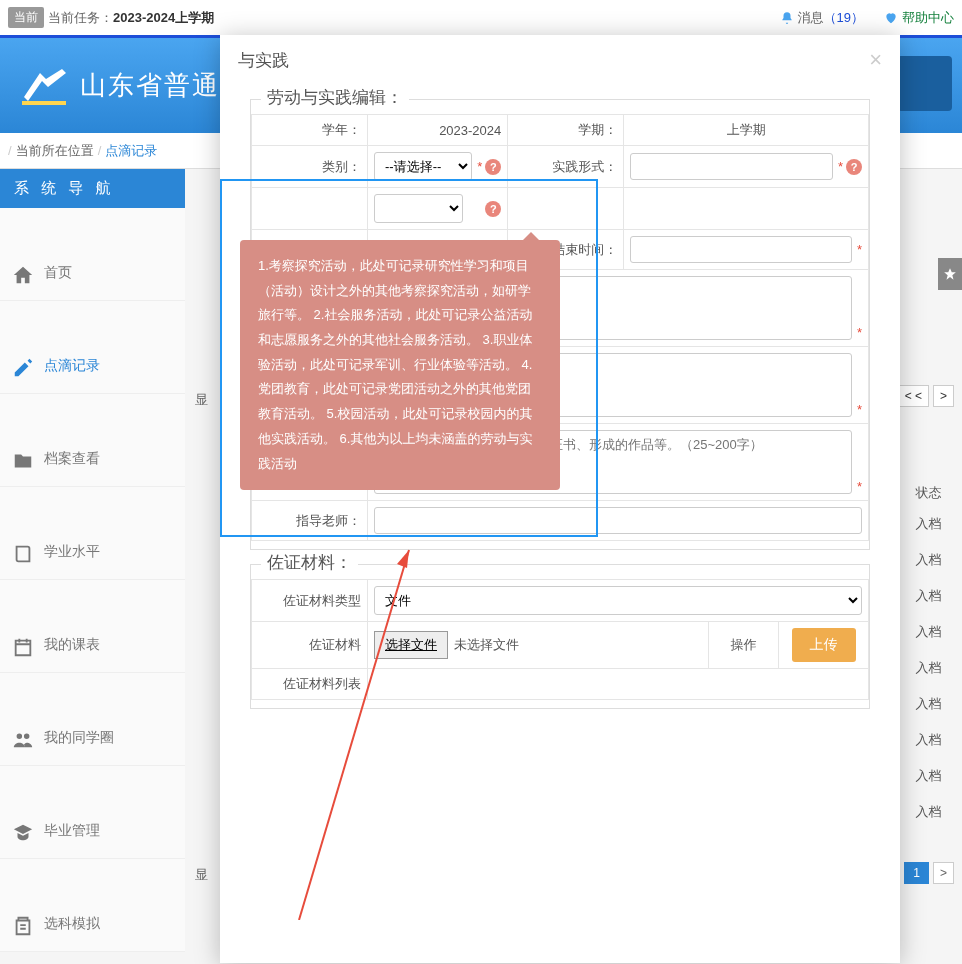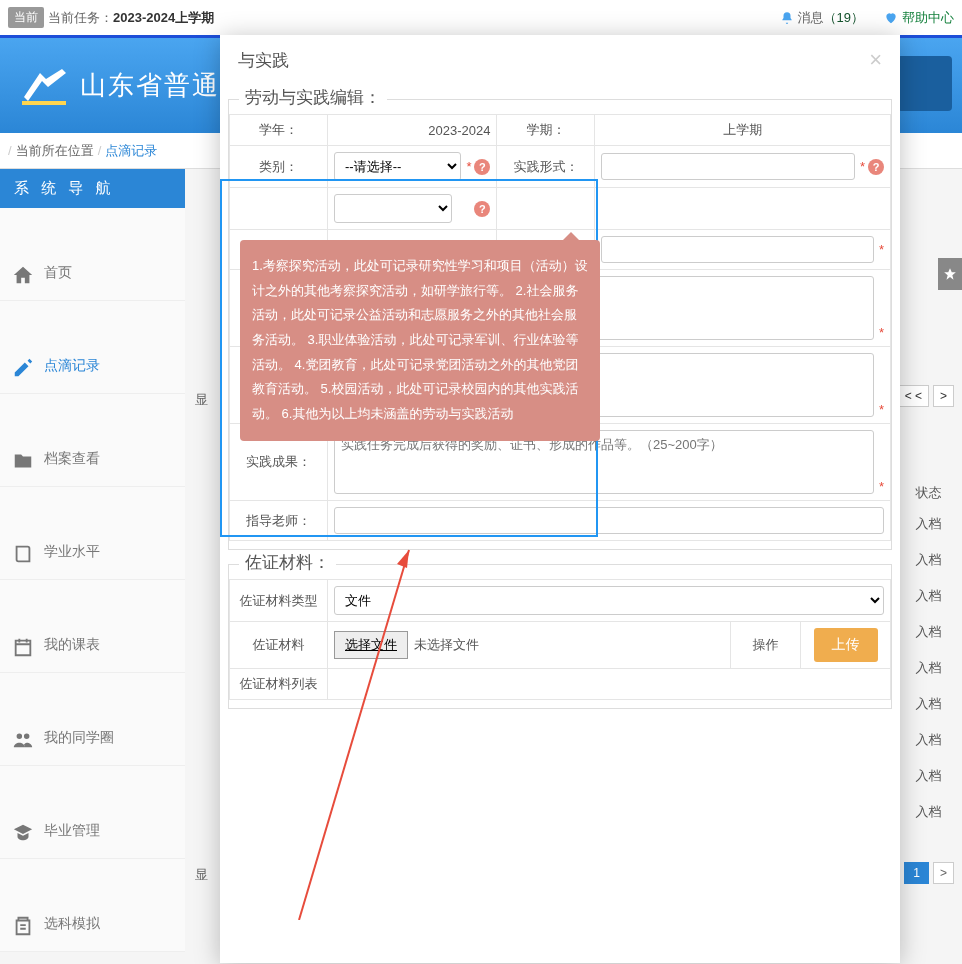--- a/index.html
+++ b/index.html
@@ -4,21 +4,21 @@
 <style>
 * { box-sizing: border-box; margin: 0; padding: 0; }
 body { font-family: "Microsoft YaHei", Arial, sans-serif; font-size: 13px; color: #333; background: #f5f5f5; width: 962px; height: 964px; overflow: hidden; position: relative; }
 
 
 .topbar { height: 38px; background: #fff; border-bottom: 3px solid #1d4ed8; display: flex; align-items: center; padding: 0 8px; font-size: 13px; color: #666; }
 .topbar .task-label { background: #999; color: #fff; padding: 2px 6px; border-radius: 2px; margin-right: 4px; font-size: 12px; }
 .topbar .task-current { color: #333; font-weight: bold; }
 .topbar .spacer { flex: 1; }
 .topbar .msg-link { color: #666; margin-right: 20px; display: flex; align-items: center; }
-.topbar .msg-count { color: #14532d; }
+.topbar .msg-count { color: #1d4ed8; }
 .topbar .help-link { color: #15803d; display: flex; align-items: center; }
 .topbar svg { width: 14px; height: 14px; margin-right: 4px; }
 
 
 .banner { height: 95px; background: linear-gradient(#4aa5f0, #2b86d6); display: flex; align-items: center; padding: 0 20px; position: relative; overflow: hidden; }
 .banner .logo { width: 48px; height: 42px; margin-right: 12px; }
 .banner .title { color: #fff; font-size: 26px; font-weight: 500; letter-spacing: 2px; }
 .banner .monitor { position: absolute; right: 10px; top: 18px; width: 55px; height: 55px; background: #1a5f9e; border-radius: 4px; }
 
 
@@ -53,38 +53,38 @@
 
 
 .side-tab { position: absolute; right: 0; top: 258px; width: 24px; height: 32px; background: #888; color: #fff; display: flex; align-items: center; justify-content: center; cursor: pointer; }
 .side-tab svg { width: 14px; height: 14px; fill: #fff; }
 .modal { position: absolute; left: 220px; top: 35px; width: 680px; height: 928px; background: #fff; box-shadow: 0 3px 24px rgba(0,0,0,.25); pointer-events: auto; }
 .modal-header { padding: 12px 18px; display: flex; align-items: center; justify-content: space-between; }
 .modal-header .mtitle { font-size: 17px; color: #555; }
 .modal-header .close { font-size: 22px; color: #ccc; cursor: pointer; }
 
 
-.fieldset { border: 1px solid #ddd; margin: 14px 8px; padding: 14px 0 8px; position: relative; }
+.fieldset { border: 1px solid #ddd; margin: 14px 30px; padding: 14px 0 8px; position: relative; }
 .fieldset .legend { position: absolute; top: -14px; left: 10px; background: #fff; padding: 0 6px; font-size: 17px; color: #555; }
 .fieldset table { width: 100%; border-collapse: collapse; }
 .fieldset td { padding: 6px 6px; vertical-align: middle; border: 1px solid #e5e5e5; font-size: 13px; color: #555; }
-.fieldset td.lbl { text-align: center; width: 98px; }
+.fieldset td.lbl { text-align: right; width: 116px; }
 .fieldset td.val { }
 .fieldset input[type="text"], .fieldset select, .fieldset textarea { width: 100%; padding: 5px 6px; border: 1px solid #ccc; border-radius: 3px; font-size: 13px; font-family: inherit; background: #fff; }
 .fieldset textarea { resize: none; height: 64px; }
 .fieldset .req { color: #e74c3c; margin-left: 2px; }
 .fieldset .help { width: 16px; height: 16px; background: #e9867b; color: #fff; border-radius: 50%; display: inline-flex; align-items: center; justify-content: center; font-size: 11px; font-weight: bold; cursor: pointer; }
 .fieldset .ctrl-wrap { display: flex; align-items: center; gap: 3px; }
 .fieldset .ctrl-wrap select, .fieldset .ctrl-wrap input { flex: 1; }
 
 
 .highlight-box { position: absolute; left: 220px; top: 179px; width: 378px; height: 358px; border: 2px solid #2196f3; pointer-events: none; z-index: 100; }
 
 
-.tooltip { position: absolute; left: 240px; top: 240px; width: 360px; background: #d78e85; color: #fff; padding: 14px 12px; border-radius: 4px; font-size: 13px; line-height: 1.9; z-index: 110; pointer-events: none; }
+.tooltip { position: absolute; left: 240px; top: 240px; width: 320px; background: #d78e85; color: #fff; padding: 14px 18px; border-radius: 4px; font-size: 13px; line-height: 1.9; z-index: 110; pointer-events: none; }
 .tooltip::before { content: ''; position: absolute; top: -8px; right: 20px; width: 0; height: 0; border-left: 9px solid transparent; border-right: 9px solid transparent; border-bottom: 9px solid #d78e85; }
 
 
 .red-arrow { position: absolute; left: 269px; top: 540px; z-index: 120; pointer-events: none; }
 
 
 .upload-row { display: flex; align-items: center; }
 .file-btn { padding: 4px 10px; border: 1px solid #999; background: #eee; cursor: pointer; font-size: 13px; margin-right: 6px; text-decoration: underline; }
 .file-status { color: #555; font-size: 13px; }
 .op-head { text-align: center; color: #555; padding: 6px; border: 1px solid #e5e5e5; font-size: 13px; }

